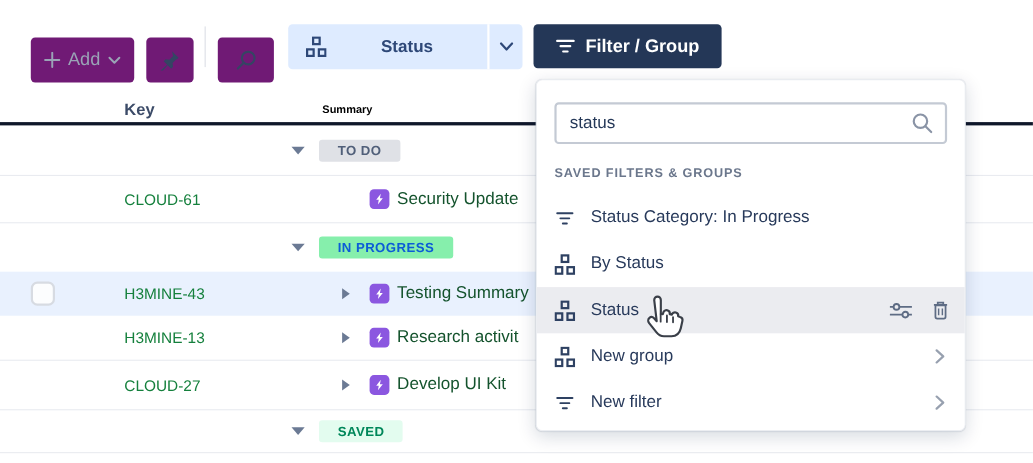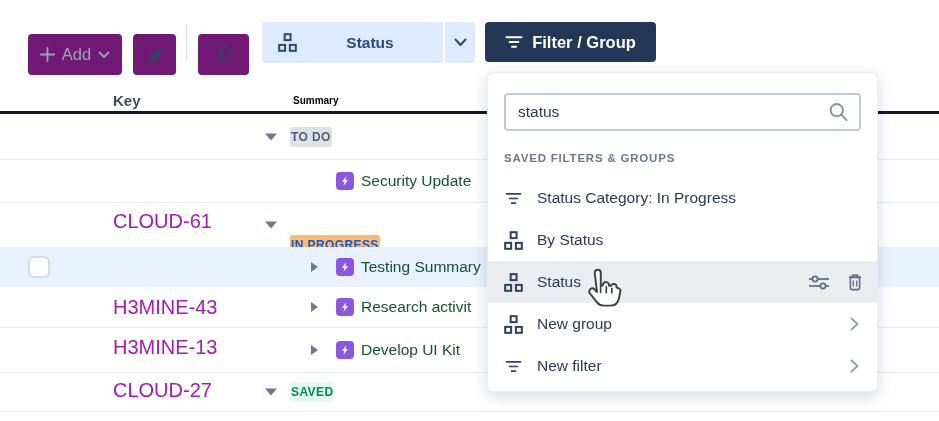--- a/index.html
+++ b/index.html
@@ -32,29 +32,29 @@
   .tbl { position:absolute; top:88px; left:0; right:0; }
   .trow { position:relative; border-bottom:1px solid #e9ebf0; }
   .trow.no-line { border-bottom-color:transparent; }
   .thead { height:26px; border-bottom:3px solid #0f172a; position:relative;text-decoration:underline; }
   .h46{height:46px} .h43{height:43px} .h44{height:44px} .h40{height:40px}
   .h41{height:41px} .h45{height:45px} .h39{height:39px}
   .vmid { position:absolute; top:50%; transform:translateY(-50%); }
   .col-key-h { left:113px; font-size:15px; font-weight:700; color:#3c4b68; }
   .col-sum-h { left:245px; font-size:10px; font-weight:700; color:#000000;margin-left:48px; }
   .sel { background:#e9f1fe; }
-  .key-link { left:113px; color:#a21caf; font-size:20px; text-decoration:none; cursor:pointer;margin-top:40px; }
+  .key-link { left:113px; color:#15803d; font-size:14px; text-decoration:none; cursor:pointer; }
   .tri-down { left:265px; width:0; height:0; border-left:6px solid transparent;
     border-right:6px solid transparent; border-top:7px solid #6b7a94; cursor:pointer; }
   .tri-right { left:311px; width:0; height:0; border-top:5px solid transparent;
     border-bottom:5px solid transparent; border-left:7px solid #6b7a94; cursor:pointer; }
   .lozenge { left:290px; font-size:12px; font-weight:700; letter-spacing:.4px;
-    padding:3px 1px; border-radius:3px; }
+    padding:3px 17px; border-radius:3px; }
   .loz-gray  { background:#dfe1e6; color:#505f79; }
-  .loz-blue  { background:#fdba74; color:#0c5cd7;margin-top:20px; }
+  .loz-blue  { background:#86efac; color:#0c5cd7; }
   .loz-green { background:#e3fcef; color:#00875a; }
   .epic { left:336px; width:18px; height:18px; border-radius:4px; background:#8b57e0;
     display:flex; align-items:center; justify-content:center; }
   .sum-link { left:361px; color:#14532d; font-size:15.5px; cursor:pointer; white-space:nowrap; }
   .chkbox { left:28px; width:22px; height:22px; background:#fcfdfe; border:2px solid #d7dbe2;
     border-radius:6px; cursor:pointer; }
 
   
   .panel { position:absolute; left:487px; top:72px; width:391px; height:320px; background:#fff;
     border:1px solid #eceef2; border-radius:6px; box-shadow:0 5px 16px rgba(9,30,66,.16),

